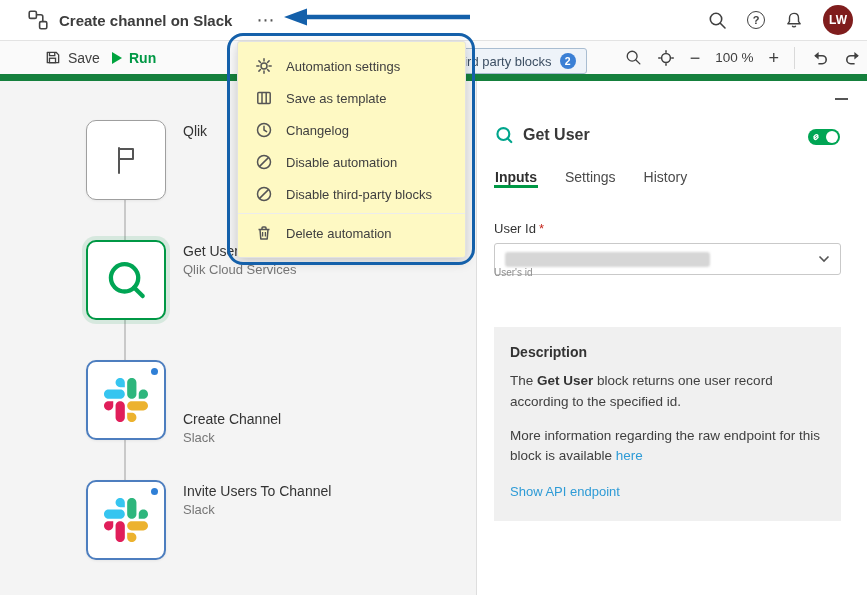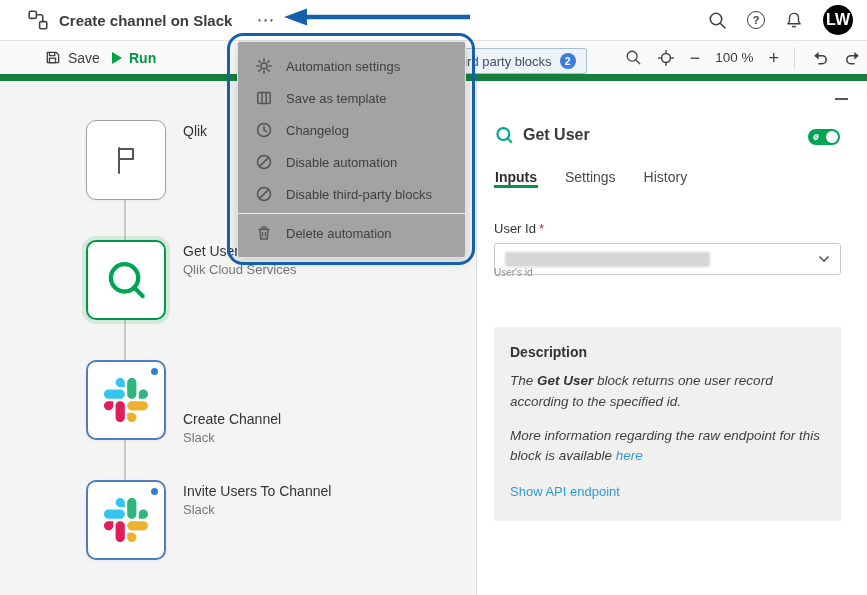--- a/index.html
+++ b/index.html
@@ -11,22 +11,22 @@
   .topbar { position:absolute; left:0; top:0; width:867px; height:41px; background:#fff;
             border-bottom:1px solid #e3e3e3; display:flex; align-items:center; }
   .topbar-left { display:flex; align-items:center; gap:10px; padding-left:27px; }
   .app-title { font-size:15px; font-weight:700; color:#3d3d3d; }
   .more-btn { margin-left:14px; border:none; background:none; font-size:18px; color:#555;
               letter-spacing:2px; cursor:pointer; line-height:1; }
   .topbar-right { margin-left:auto; display:flex; align-items:center; gap:20px; padding-right:14px; }
   .icon-btn { background:none; border:none; cursor:pointer; display:flex; align-items:center; }
   .help-circle { width:18px; height:18px; border:1.5px solid #404040; border-radius:50%;
                  font-size:11px; font-weight:700; color:#404040; display:flex; align-items:center; justify-content:center; }
-  .avatar { width:30px; height:30px; border-radius:50%; background:#000000; color:#fff;
-            font-size:16px; font-weight:700; display:flex; align-items:center; justify-content:center; cursor:pointer; }
+  .avatar { width:30px; height:30px; border-radius:50%; background:#7f1d1d; color:#fff;
+            font-size:12px; font-weight:700; display:flex; align-items:center; justify-content:center; cursor:pointer; }
 
   
   .toolbar { position:absolute; left:0; top:41px; width:867px; height:40px; background:#fafafa;
              border-bottom:7px solid #15803d;padding-left:24px; }
   .tb-save { position:absolute; left:44px; top:0; height:100%; display:flex; align-items:center;
              gap:7px; font-size:14px; color:#404040; background:none; border:none; cursor:pointer; }
   .tb-run  { position:absolute; left:112px; top:0; height:100%; display:flex; align-items:center;
              gap:7px; font-size:14px; font-weight:700; color:#009845; background:none; border:none; cursor:pointer; }
   .run-tri { width:0; height:0; border-left:10px solid #00a33e; border-top:6px solid transparent; border-bottom:6px solid transparent; }
   .chip { position:absolute; left:438px; top:7px; height:26px; display:flex; align-items:center; gap:8px;
@@ -53,21 +53,21 @@
   .block-getuser { top:159px; border:2px solid #009845; box-shadow:0 0 0 4px rgba(0,152,69,0.12); }
   .block-slack1  { top:279px; border:2px solid #4d7ebf; }
   .block-slack2  { top:399px; border:2px solid #4d7ebf; }
   .block-dot { position:absolute; top:6px; right:6px; width:7px; height:7px; border-radius:50%; background:#2f7fd6; }
   .block-label { position:absolute; left:183px; }
   .bl-start   { top:42px; }  .bl-getuser { top:162px; } .bl-slack1 { top:282px;margin-top:48px; } .bl-slack2 { top:402px; }
   .block-title { font-size:14px; color:#333; }
   .block-sub   { font-size:13px; color:#767676; margin-top:3px; }
 
   
-  .menu { position:absolute; left:237px; top:41px; width:229px; background:#a3a3a3;
+  .menu { position:absolute; left:237px; top:41px; width:229px; background:#fef9c3;
           border:1px solid #e2e2e2; border-radius:3px; box-shadow:0 4px 12px rgba(0,0,0,0.18);
           padding:8px 0 8px; z-index:10; }
   .menu-item { display:flex; align-items:center; gap:13px; height:32px; padding:0 17px;
                font-size:13px; color:#404040; cursor:pointer; }
   .menu-divider { height:1px; background:#ececec; margin:3px 0; }
 
   
   .annotation-box { position:absolute; left:227px; top:33px; width:248px; height:232px;
                     border:3px solid #1460aa; border-radius:16px; z-index:11; pointer-events:none; }
   .annotation-arrow { position:absolute; left:282px; top:6px; z-index:12; pointer-events:none; }
@@ -91,21 +91,21 @@
   .req { color:#c4261d; margin-left:3px; }
   .input { position:absolute; left:17px; top:162px; width:347px; height:32px; background:#fff;
            border:1px solid #c9c9c9; border-radius:3px; display:flex; align-items:center; padding:0 10px; cursor:text; }
   .redacted { width:205px; height:15px; border-radius:3px; background:#d6d6d6; filter:blur(1.3px); }
   .input .chev { margin-left:auto; display:flex; }
   .field-help { position:absolute; left:17px; top:186px; font-size:10px; color:#8f8f8f; }
 
   .descbox { position:absolute; left:17px; top:246px; width:347px; background:#f0f0f0;
              padding:15px 16px 18px; font-size:13.5px; line-height:1.55; color:#404040; }
   .desc-heading { font-size:14px; font-weight:700; color:#333; margin-bottom:7px; }
-  .desc-p { margin-bottom:13px;font-style:italic; }
+  .desc-p { margin-bottom:13px; }
   .link { color:#2e9bd6; cursor:pointer; text-decoration:none; }
   .api-link { display:inline-block; font-size:13px; margin-top:2px; }
   b { color:#333; }
 </style>
 </head>
 <body>
 
 <div class="app">
 
   <header class="topbar">

